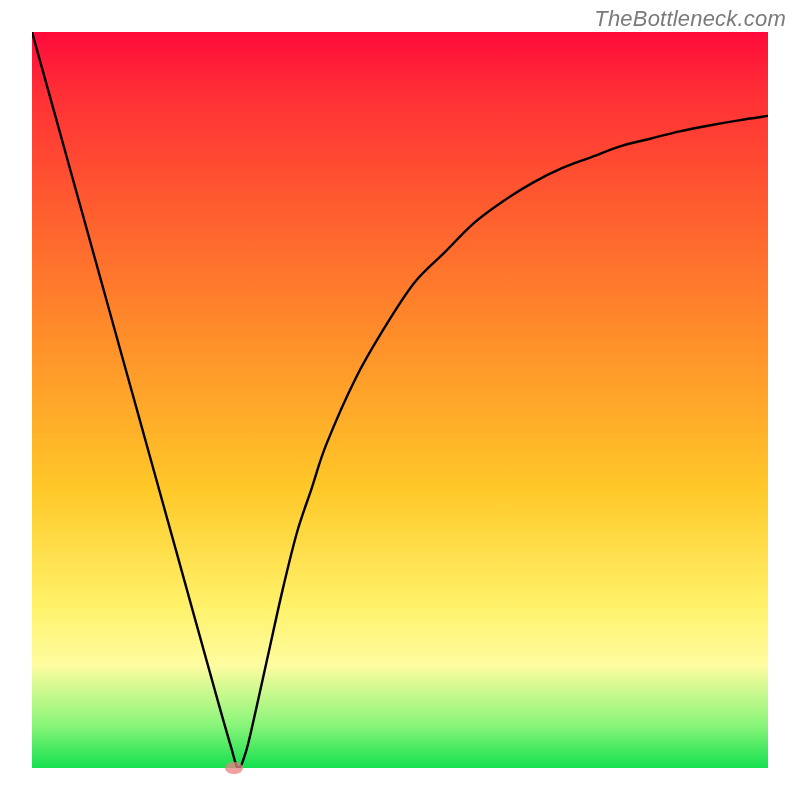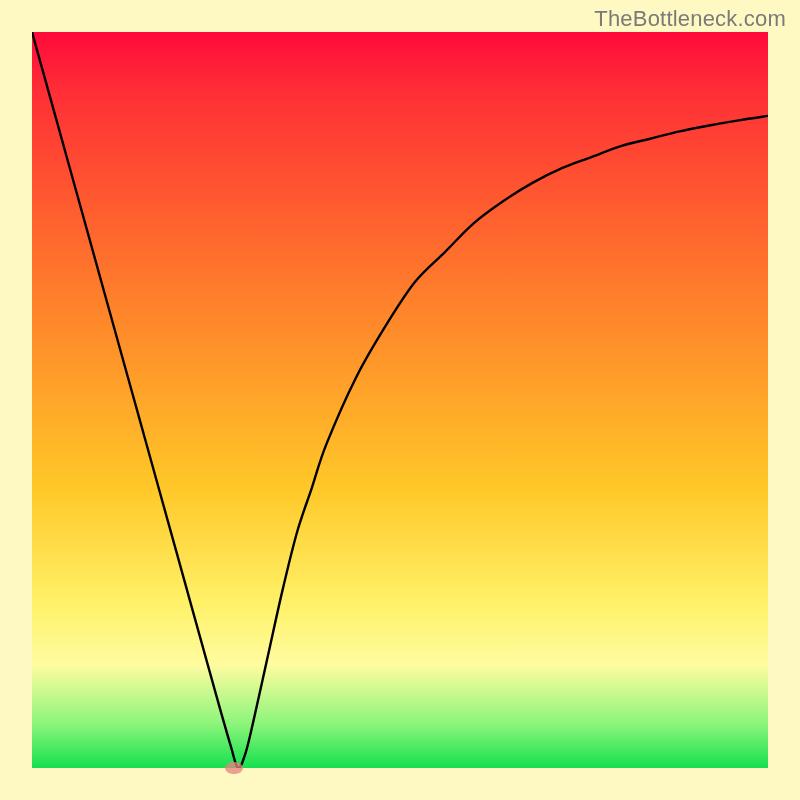--- a/index.html
+++ b/index.html
@@ -8,21 +8,22 @@
     width: 800px;
     height: 800px;
     overflow: hidden;
     background: #000;
     font-family: Arial, Helvetica, sans-serif;
   }
   .frame {
     position: relative;
     width: 800px;
     height: 800px;
-    background: #fef9c3;
+    background: #ffffff;
+    font-style: italic;
   }
   .plot {
     position: absolute;
     left: 32px;
     top: 32px;
     width: 736px;
     height: 736px;
     
     background: linear-gradient(to bottom,
       #ff0a3a 0%,

